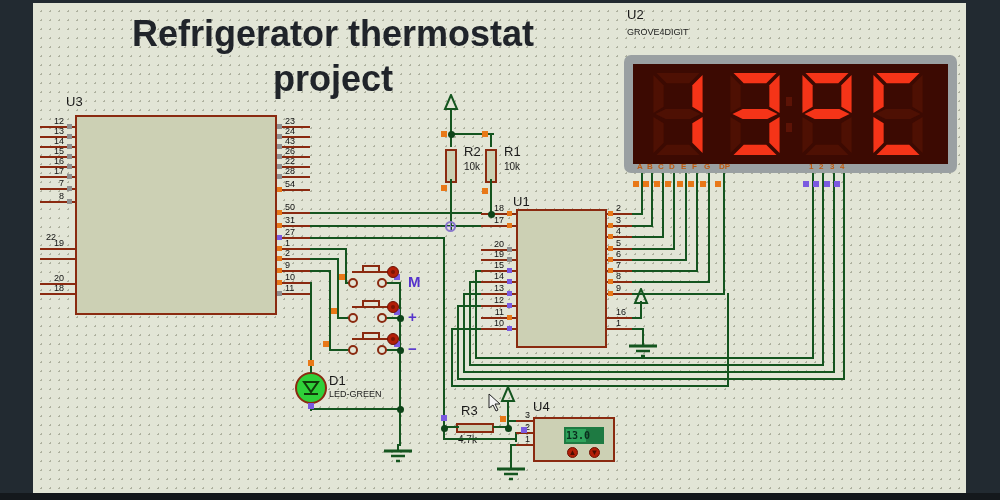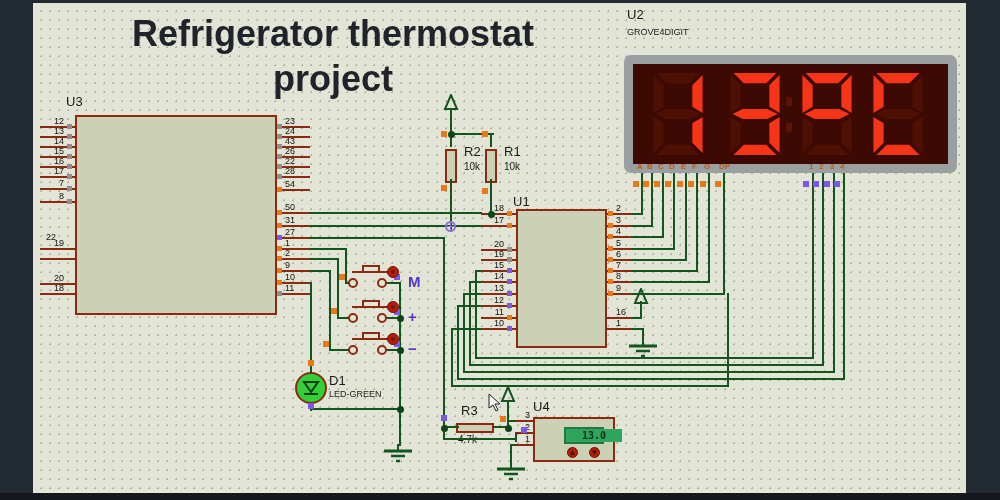--- a/index.html
+++ b/index.html
@@ -27,21 +27,21 @@
         background:#e2e5d6;box-sizing:border-box;}
   .actuator{position:absolute;width:12px;height:12px;border-radius:50%;background:#b21f08;
             border:1px solid #6d1204;box-sizing:border-box;}
   .actuator:after{content:"";position:absolute;left:3px;top:3px;width:4px;height:4px;border-radius:50%;background:#7a1505;}
   .cap{position:absolute;border:2px solid #8a2a10;background:#e2e5d6;box-sizing:border-box;}
   .rbody{position:absolute;background:#ccd0b4;border:2px solid #8a2a10;box-sizing:border-box;}
   #seg-display-frame{position:absolute;left:624px;top:52px;width:333px;height:118px;background:#9aa0a2;border-radius:7px;}
   #seg-display-inner{position:absolute;left:9px;top:9px;width:315px;height:100px;background:#3c0a02;}
   .digit{position:absolute;top:8px;width:52px;height:84px;}
   #lcd-outer{position:absolute;left:564px;top:424px;width:40px;height:17px;background:#1e7a42;}
-  #lcd-inner{position:absolute;left:2px;top:2px;width:56px;height:13px;background:#2fa45c;
+  #lcd-inner{position:absolute;left:2px;top:2px;width:20px;height:13px;background:#2fa45c;
              font-family:"DejaVu Sans Mono",monospace;font-size:10px;font-weight:bold;color:#0a2f1e;
              text-align:center;line-height:13px;}
   .u4btn{position:absolute;width:11px;height:11px;border-radius:50%;background:#b21f08;border:1px solid #6d1204;
          box-sizing:border-box;color:#4a0d02;font-size:8px;line-height:9px;text-align:center;font-weight:bold;}
   .ledbody{position:absolute;width:32px;height:32px;border-radius:50%;background:#2fd039;border:2px solid #8a2a10;box-sizing:border-box;}
   .crossnode{position:absolute;width:11px;height:11px;border-radius:50%;border:2px solid #8877cc;box-sizing:border-box;}
   .crossnode:before{content:"";position:absolute;left:3px;top:-1px;width:1px;height:9px;background:#8877cc;}
   .crossnode:after{content:"";position:absolute;left:-1px;top:3px;width:9px;height:1px;background:#8877cc;}
 </style>
 </head>

